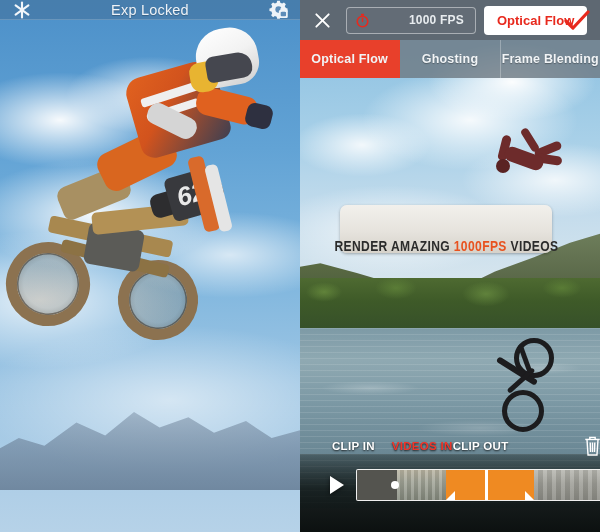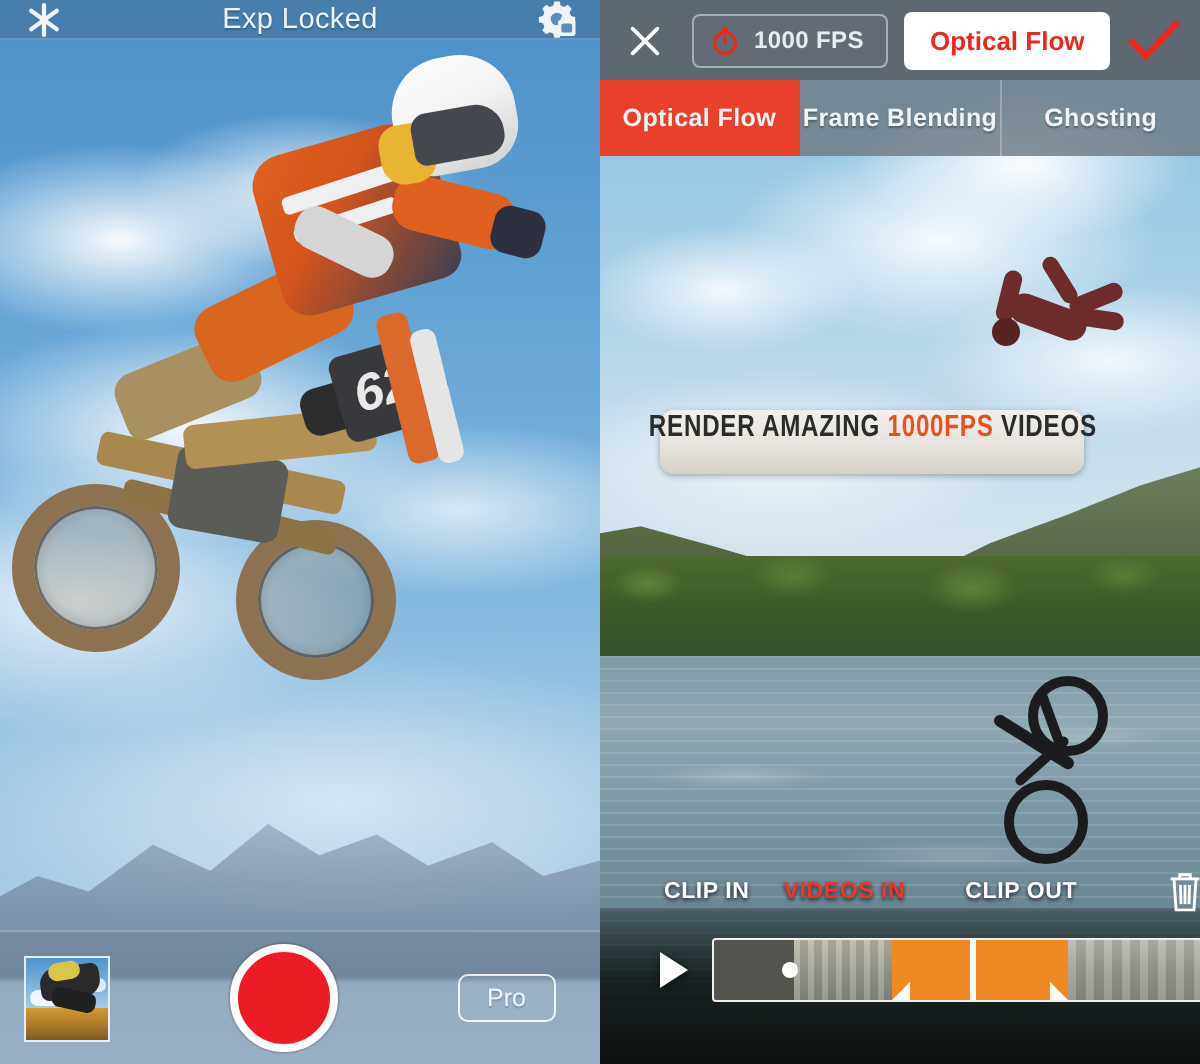--- a/index.html
+++ b/index.html
@@ -144,21 +144,21 @@
   }
   .close-btn { width: 32px; height: 40px; display: flex; align-items: center; justify-content: center; cursor: pointer; }
   .fps-btn {
     display: flex; align-items: center; gap: 7px;
     border: 1px solid rgba(255,255,255,.45);
     border-radius: 4px;
     height: 27px; padding: 0 11px 0 8px;
     background: rgba(255,255,255,.03);
     cursor: pointer;
   }
-  .fps-btn .lbl { color: #e8ecef; font-size: 12px; font-weight: 700; letter-spacing: .2px; }
+  .fps-btn .lbl { color: #e8ecef; font-size: 12px; font-weight: 700; letter-spacing: .2px; margin-left: 32px; }
   .flow-btn {
     background: #ffffff; border-radius: 4px;
     height: 29px; display: flex; align-items: center; padding: 0 13px;
     color: #e8291d; font-size: 13px; font-weight: 700;
     cursor: pointer;
   }
   .check-btn { position: absolute; right: 6px; top: 4px; width: 34px; height: 34px; display: flex; align-items: center; justify-content: center; cursor: pointer; z-index: 7; }
 
   .tabs {
     position: relative; z-index: 6;
@@ -240,24 +240,24 @@
   .fallbike { position: absolute; left: 188px; top: 298px; width: 70px; height: 110px; }
   .fb-w { position: absolute; border-radius: 50%; border: 5px solid #1c1c1e; }
   .fb-w1 { width: 40px; height: 40px; left: 26px; top: 0px; }
   .fb-w2 { width: 42px; height: 42px; left: 14px; top: 52px; }
   .fb-bar1 { position: absolute; left: 6px; top: 30px; width: 46px; height: 6px; background: #1c1c1e; transform: rotate(32deg); border-radius: 3px; }
   .fb-bar2 { position: absolute; left: 16px; top: 40px; width: 34px; height: 5px; background: #1c1c1e; transform: rotate(-42deg); border-radius: 3px; }
   .fb-bar3 { position: absolute; left: 22px; top: 18px; width: 30px; height: 5px; background: #1c1c1e; transform: rotate(70deg); border-radius: 3px; }
 
   
   .banner {
-    position: absolute; left: 30px; top: 205px; width: 212px; height: 32px;
+    position: absolute; left: 40px; top: 205px; width: 212px; height: 48px;
     background: linear-gradient(180deg, #f2f0ec 0%, #e6e3dd 55%, #d6d2ca 100%);
     border-radius: 7px;
-    display: flex; align-items: flex-start; justify-content: center;
+    display: flex; align-items: flex-end; justify-content: center;
     box-shadow: 0 1px 3px rgba(0,0,0,.3);
     z-index: 4;
   }
   .banner .btxt {
     font-family: "Liberation Sans", sans-serif;
     font-weight: 700; font-size: 13px; letter-spacing: .4px;
     color: #2b2b2b; transform: scaleY(1.18) scaleX(.93);
     white-space: nowrap;
   }
   .banner .btxt em { font-style: normal; color: #e8521f; }
@@ -370,35 +370,20 @@
         <svg width="21" height="21" viewBox="0 0 22 22">
           <path d="M9.6 1.8h2.8l.5 2.1 1.9.8 1.9-1.1 2 2-1.1 1.9.8 1.9 2.1.5v2.8l-2.1.5-.8 1.9 1.1 1.9-2 2-1.9-1.1-1.9.8-.5 2.1H9.6l-.5-2.1-1.9-.8-1.9 1.1-2-2 1.1-1.9-.8-1.9-2.1-.5V9.9l2.1-.5.8-1.9L3.3 5.6l2-2 1.9 1.1 1.9-.8z" fill="#eef3f8"></path>
           <circle cx="11" cy="11" r="3.3" fill="#5d8cb8"></circle>
           <rect x="11.5" y="11.5" width="9.2" height="8.4" rx="1.4" fill="#eef3f8"></rect>
           <rect x="13.3" y="13.3" width="5.6" height="4.8" rx="1" fill="#5d8cb8"></rect>
           <path d="M13.6 13.4v-1.6a2.5 2.5 0 0 1 5 0v1.6" fill="none" stroke="#eef3f8" stroke-width="1.6"></path>
         </svg>
       </div>
     </div>
 
-    <div class="lbottom">
-      <div class="thumb">
-        <div class="t-sky"></div>
-        <div class="t-cloud1"></div>
-        <div class="t-cloud2"></div>
-        <div class="t-ground"></div>
-        <div class="t-rider"></div>
-        <div class="t-rider2"></div>
-        <div class="t-bike"></div>
-      </div>
-      <div class="record-wrap">
-        <div class="record-btn"></div>
-      </div>
-      <div class="pro-btn">Pro</div>
-    </div>
   </div>
 
   <div class="panel-right">
 
     <div class="preview">
       <div class="p-sky"></div>
       <div class="p-hill-r"></div>
       <div class="p-hill-l"></div>
       <div class="diver">
         <i class="d-arm1"></i>
@@ -444,29 +429,29 @@
       <div class="flow-btn">Optical Flow</div>
     </div>
     <div class="check-btn">
       <svg width="26" height="22" viewBox="0 0 26 22">
         <polyline points="2,11 9,18 24,2" fill="none" stroke="#e8291d" stroke-width="3.2" stroke-linecap="round" stroke-linejoin="round"></polyline>
       </svg>
     </div>
 
     <div class="tabs">
       <div class="tab active">Optical Flow</div>
+      <div class="tab">Ghosting</div>
       <div class="tab">Frame Blending</div>
-      <div class="tab">Ghosting</div>
     </div>
 
     <div class="rcontrols">
       <div class="clabels">
         <div class="clabel white" style="margin-left:6px">CLIP IN</div>
         <div class="clabel red" style="margin-left:17px">VIDEOS IN</div>
-        <div class="clabel white" style="margin-left:30px">CLIP OUT</div>
+        <div class="clabel white" style="margin-left:0">CLIP OUT</div>
         <div class="trash">
           <svg width="19" height="22" viewBox="0 0 20 23">
             <g stroke="#ffffff" stroke-width="1.5" fill="none">
               <path d="M2.4 4.6h15.2"></path>
               <path d="M4.2 4.6l1.1 16.3h9.4l1.1-16.3"></path>
               <path d="M7.2 4.6V2.4h5.6v2.2"></path>
               <line x1="7.6" y1="7.8" x2="7.9" y2="17.9"></line>
               <line x1="10" y1="7.8" x2="10" y2="17.9"></line>
               <line x1="12.4" y1="7.8" x2="12.1" y2="17.9"></line>
             </g>

